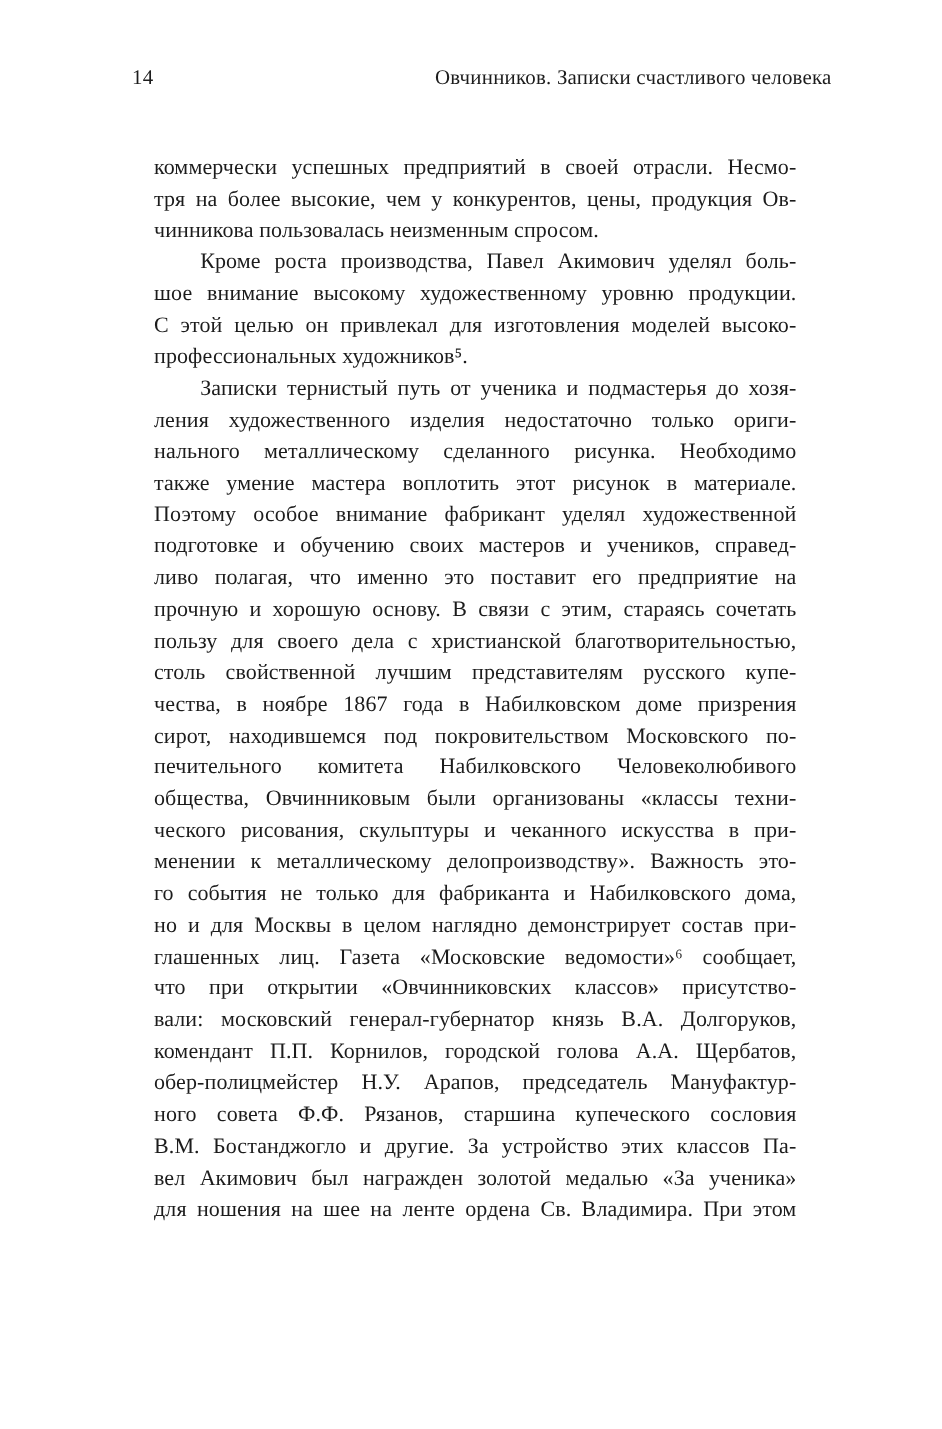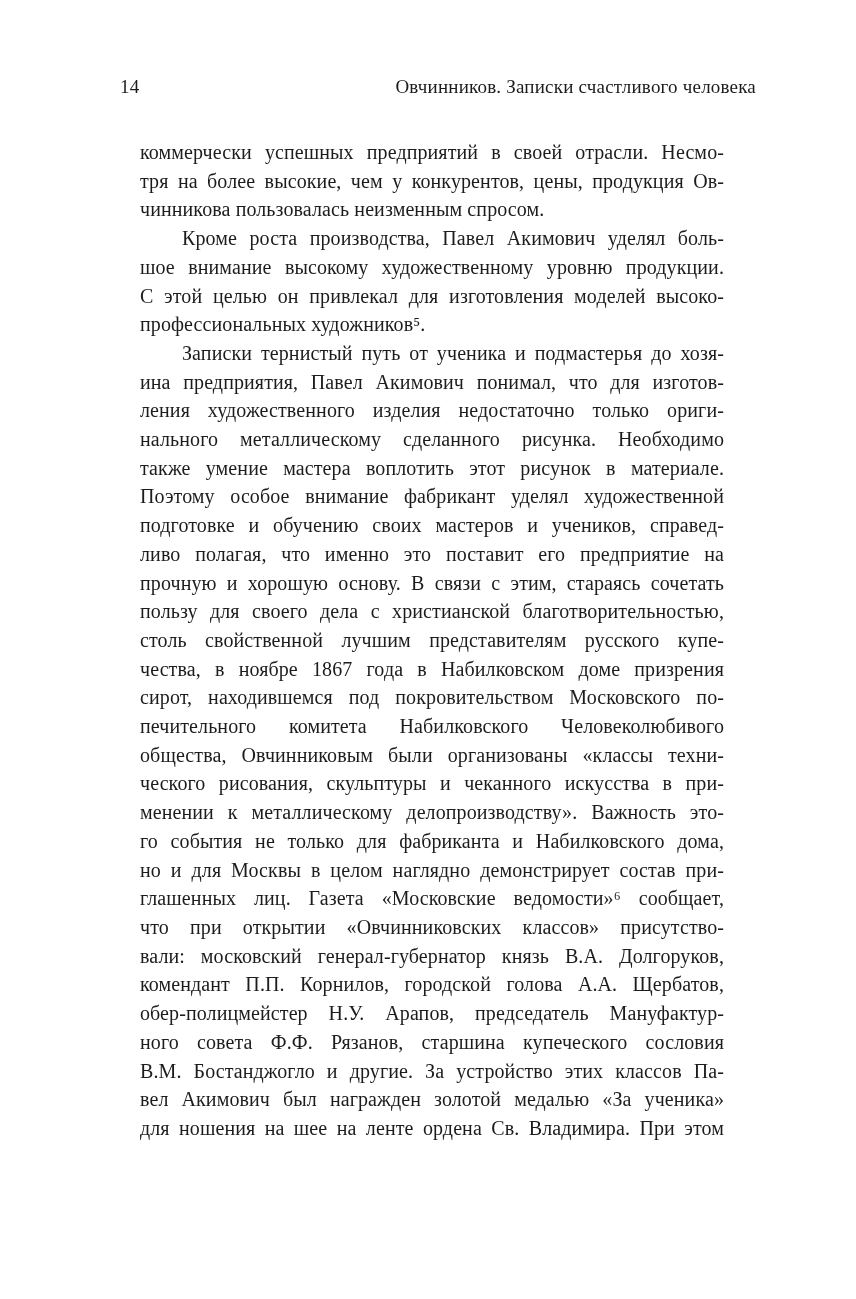--- a/index.html
+++ b/index.html
@@ -12,21 +12,21 @@
     width: 856px;
     height: 1299px;
     background: #ffffff;
     color: #1c1c1c;
     font-family: "Liberation Serif", "DejaVu Serif", serif;
     overflow: hidden;
     box-sizing: border-box;
   }
   .running-header {
     position: absolute;
-    top: 76px;
+    top: 60px;
     left: 120px;
     right: 100px;
     display: flex;
     justify-content: space-between;
     align-items: baseline;
     font-size: 19px;
     letter-spacing: 0.2px;
   }
   .page-number {
     padding-left: 0;
@@ -75,21 +75,20 @@
         <span class="line last">чинникова пользовалась неизменным спросом.</span>
       </p>
       <p class="para">
         <span class="line indent">Кроме роста производства, Павел Акимович уделял боль-</span>
         <span class="line">шое внимание высокому художественному уровню продукции.</span>
         <span class="line">С этой целью он привлекал для изготовления моделей высоко-</span>
         <span class="line last">профессиональных художников⁵.</span>
       </p>
       <p class="para">
         <span class="line indent">Записки тернистый путь от ученика и подмастерья до хозя-</span>
-        <span class="line">ина предприятия, Павел Акимович понимал, что для изготов-</span>
         <span class="line">ления художественного изделия недостаточно только ориги-</span>
         <span class="line">нального металлическому сделанного рисунка. Необходимо</span>
         <span class="line">также умение мастера воплотить этот рисунок в материале.</span>
         <span class="line">Поэтому особое внимание фабрикант уделял художественной</span>
         <span class="line">подготовке и обучению своих мастеров и учеников, справед-</span>
         <span class="line">ливо полагая, что именно это поставит его предприятие на</span>
         <span class="line">прочную и хорошую основу. В связи с этим, стараясь сочетать</span>
         <span class="line">пользу для своего дела с христианской благотворительностью,</span>
         <span class="line">столь свойственной лучшим представителям русского купе-</span>
         <span class="line">чества, в ноябре 1867 года в Набилковском доме призрения</span>

